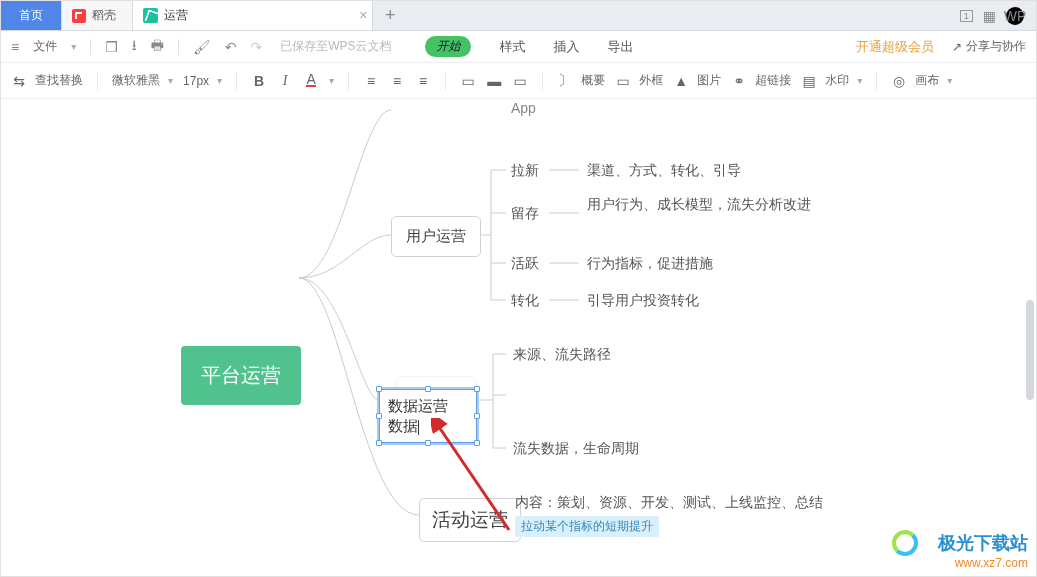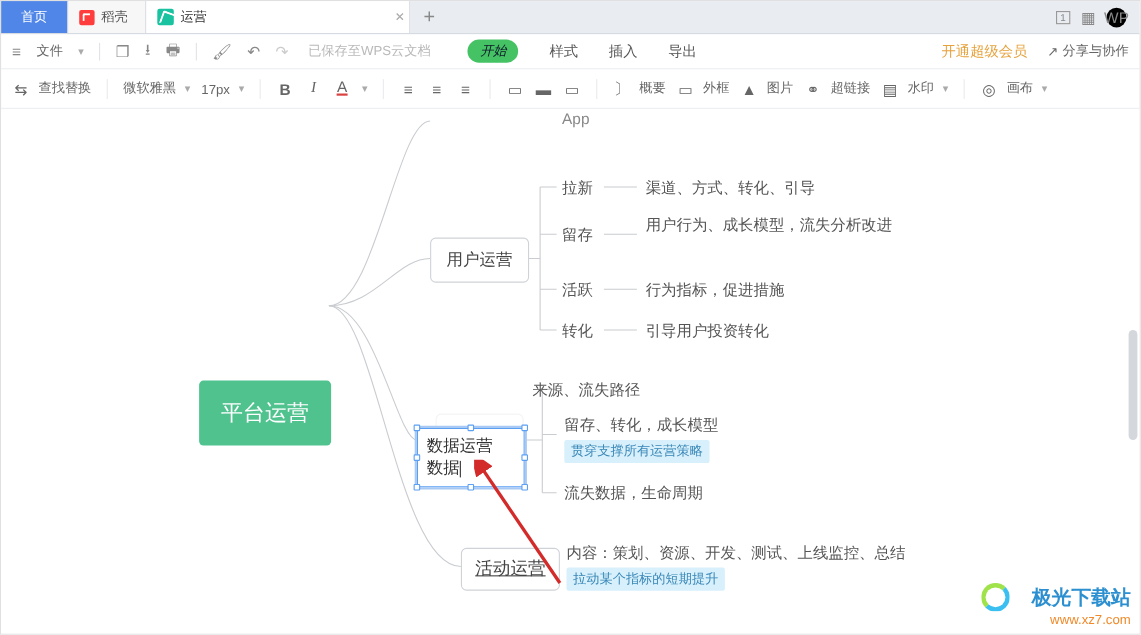--- a/index.html
+++ b/index.html
@@ -76,21 +76,21 @@
   
   .canvas{
     position:absolute;left:0;right:0;top:99px;bottom:0;overflow:hidden;background:#fff;
   }
   .root-node{
     position:absolute;left:180px;top:246px;background:#4fc28e;color:#fff;padding:16px 20px;border-radius:4px;font-size:20px;
   }
   .node-box{
     position:absolute;border:1px solid #cfd3d8;border-radius:5px;padding:10px 14px;font-size:15px;background:#fff;color:#444;
   }
-  .node-box.small{font-size:16px;padding:8px 12px;text-decoration:underline;}
+  .node-box.small{font-size:19px;padding:8px 12px;}
   .editing{
     position:absolute;border:1px solid #5a9ff3;outline:2px solid #a8c9f3;border-radius:3px;background:#fff;
     padding:6px 28px 6px 8px;font-size:15px;line-height:20px;color:#333;margin-top:17px;
   }
   .sel-handle{position:absolute;width:6px;height:6px;background:#fff;border:1px solid #5a9ff3;border-radius:1px;}
   .leaf{position:absolute;font-size:14px;color:#555;}
   .leaf .tag{background:#d7f0fb;color:#3a87b8;font-size:12px;padding:2px 6px;border-radius:2px;display:inline-block;margin-top:4px;}
   .sub{position:absolute;font-size:14px;color:#555;}
   svg.connectors{position:absolute;left:0;top:0;width:100%;height:100%;pointer-events:none;}
 
@@ -254,25 +254,21 @@
     <span>数据</span><span style="border-right:1px solid #333;display:inline-block;height:15px;vertical-align:middle;"></span>
     <span class="sel-handle" style="left:-4px;top:-4px"></span>
     <span class="sel-handle" style="right:-4px;top:-4px"></span>
     <span class="sel-handle" style="left:-4px;bottom:-4px"></span>
     <span class="sel-handle" style="right:-4px;bottom:-4px"></span>
     <span class="sel-handle" style="left:50%;top:-4px;margin-left:-3px"></span>
     <span class="sel-handle" style="left:50%;bottom:-4px;margin-left:-3px"></span>
     <span class="sel-handle" style="left:-4px;top:50%;margin-top:-3px"></span>
     <span class="sel-handle" style="right:-4px;top:50%;margin-top:-3px"></span>
   </div>
-  <div class="leaf" style="left:483px;top:246px;">来源、流失路径</div>
-  <div class="leaf" style="left:512px;top:278px;">
-    <span>留存、转化，成长模型</span><br>
-    <span class="tag">贯穿支撑所有运营策略</span>
-  </div>
+  <div class="leaf" style="left:512px;top:246px;">来源、流失路径</div>
   <div class="leaf" style="left:512px;top:340px;">流失数据，生命周期</div>
 
   <div class="node-box small" style="left:418px;top:398px;">活动运营</div>
   <div class="leaf" style="left:514px;top:394px;">
     <span>内容：策划、资源、开发、测试、上线监控、总结</span><br>
     <span class="tag">拉动某个指标的短期提升</span>
   </div>
 
   <svg class="annot-arrow">
     <defs>

